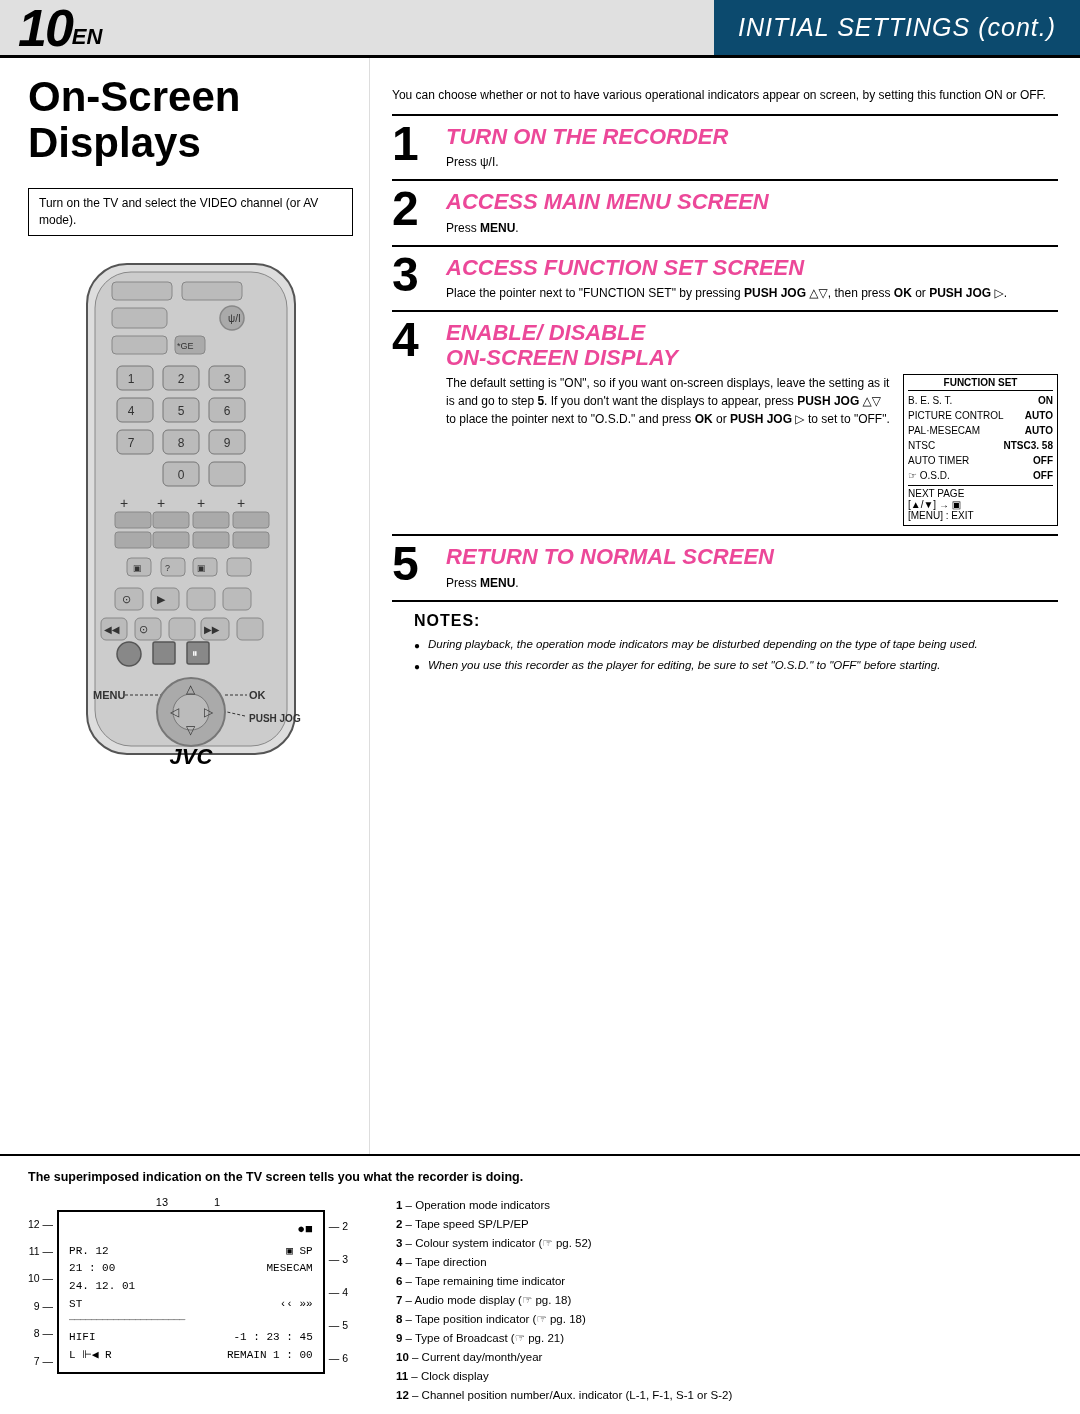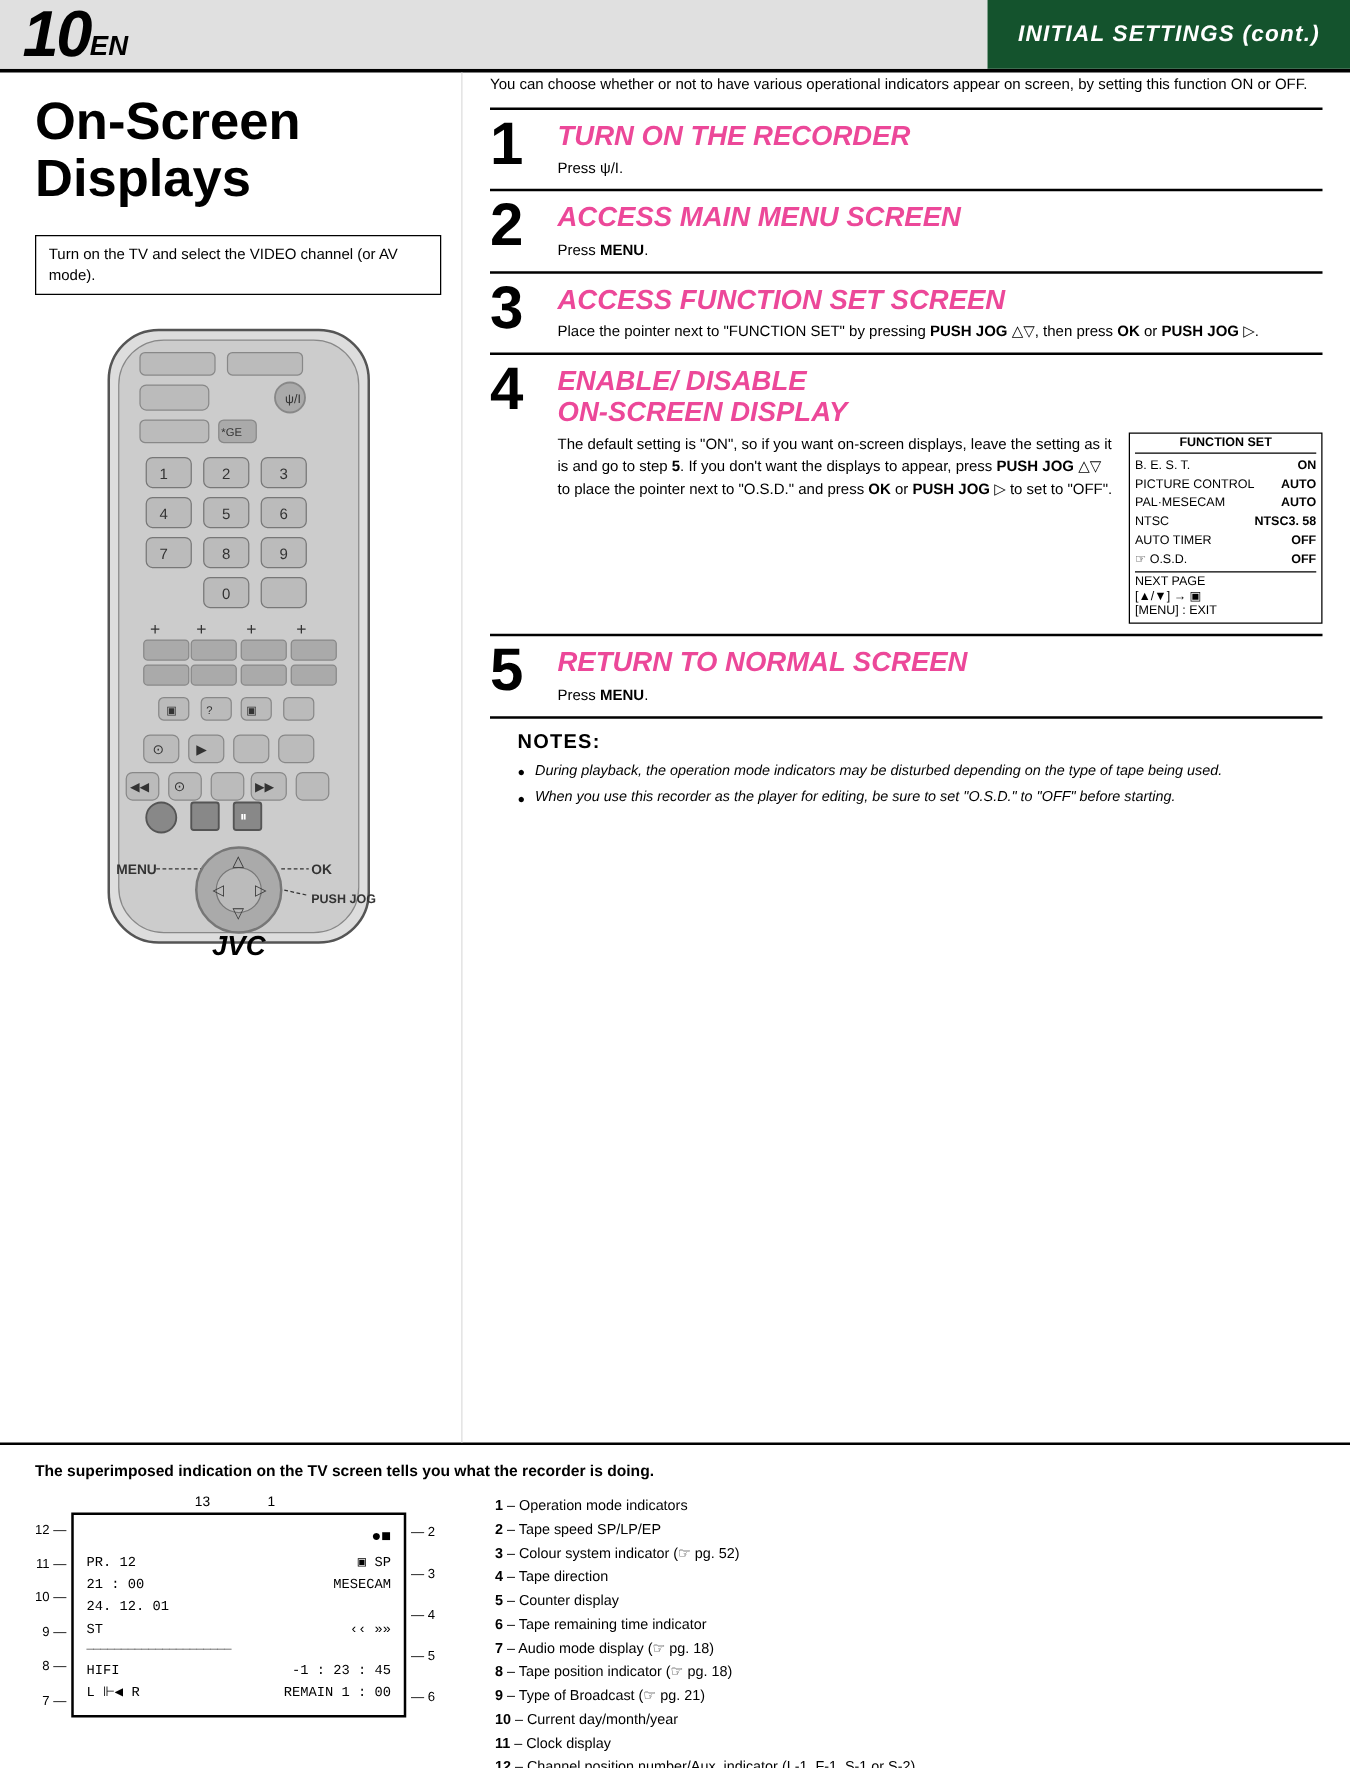--- a/index.html
+++ b/index.html
@@ -35,27 +35,27 @@
       line-height: 1;
     }
     .header-left .page-en {
       font-size: 22px;
       font-weight: 900;
       font-style: italic;
       color: #000;
       margin-top: 18px;
     }
     .header-right {
-      background: #14532d;
+      background: #0c4a6e;
       color: #fff;
       display: flex;
       align-items: center;
       padding: 0 24px;
-      font-size: 18px;
-      font-weight: 700;
+      font-size: 25px;
+      font-weight: 400;
       font-style: italic;
       letter-spacing: 1px;
     }
 
     
     .main {
       display: flex;
       min-height: calc(1414px - 58px - 260px);
     }
 
@@ -82,21 +82,21 @@
     
     .remote-wrapper {
       display: flex;
       justify-content: center;
       margin-top: 4px;
     }
 
     
     .right-col {
       flex: 1;
-      padding: 0 22px 8px 22px;
+      padding: 28px 22px 8px 22px;
     }
     .right-intro {
       font-size: 12px;
       line-height: 1.5;
       margin-bottom: 10px;
       color: #000;
     }
 
     
     .step {
@@ -520,21 +520,20 @@
           <span>— 6</span>
         </div>
       </div>
     </div>
 
     <div class="indicator-list">
       <div class="indicator-list-item"><b>1</b> – Operation mode indicators</div>
       <div class="indicator-list-item"><b>2</b> – Tape speed SP/LP/EP</div>
       <div class="indicator-list-item"><b>3</b> – Colour system indicator (☞ pg. 52)</div>
       <div class="indicator-list-item"><b>4</b> – Tape direction</div>
-      <div class="indicator-list-item"><b>5</b> – Counter display</div>
       <div class="indicator-list-item"><b>6</b> – Tape remaining time indicator</div>
       <div class="indicator-list-item"><b>7</b> – Audio mode display (☞ pg. 18)</div>
       <div class="indicator-list-item"><b>8</b> – Tape position indicator (☞ pg. 18)</div>
       <div class="indicator-list-item"><b>9</b> – Type of Broadcast (☞ pg. 21)</div>
       <div class="indicator-list-item"><b>10</b> – Current day/month/year</div>
       <div class="indicator-list-item"><b>11</b> – Clock display</div>
       <div class="indicator-list-item"><b>12</b> – Channel position number/Aux. indicator (L-1, F-1, S-1 or S-2)</div>
 
     </div>
 

